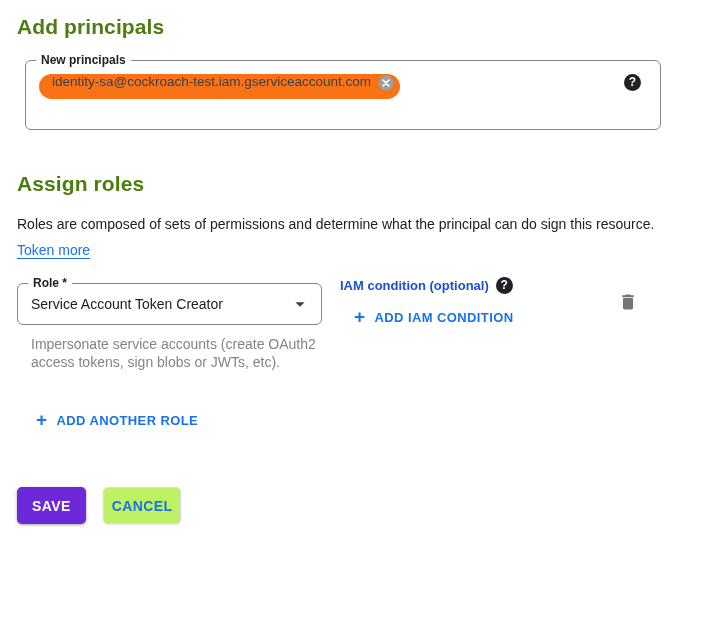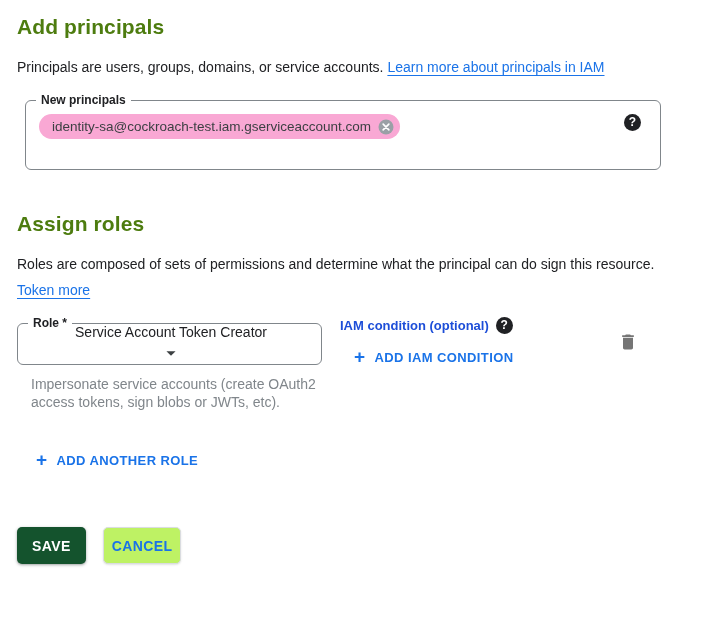--- a/index.html
+++ b/index.html
@@ -23,38 +23,38 @@
   .field-label {
     position: absolute; top: -9px; left: 10px;
     background: #fff; padding: 0 5px;
     font-size: 12px; font-weight: 700; color: #202124; line-height: 17px; white-space: nowrap;
   }
 
   .principals-field { margin-top: 20px; margin-left: 8px; width: 636px; height: 70px; }
   .principals-row { display: flex; justify-content: space-between; align-items: flex-start; padding: 13px 19px 0 13px; }
 
   .chip {
-    display: inline-flex; align-items: center;
-    background: #f9a8d4; border-radius: 13px; height: 25px;
+    display: inline-flex; align-items: flex-start;
+    background: #f97316; border-radius: 13px; height: 25px;
     padding: 0 5px 0 13px; max-width: 560px;
   }
   .chip-text { font-size: 13.5px; color: #3c4043; white-space: nowrap; }
   .chip-remove { display: inline-flex; margin-left: 6px; cursor: pointer; border: none; background: transparent; padding: 0; }
 
   .help-icon {
     display: inline-block; width: 17px; height: 17px; border-radius: 50%;
     background: #202124; color: #fff; font-size: 12px; font-weight: 700;
     line-height: 17px; text-align: center; cursor: pointer; flex: none;
     user-select: none;
   }
 
   .role-row { display: flex; align-items: flex-start; margin-top: 20px; width: 639px; }
   .role-col { width: 305px; flex: none; }
   .role-select { height: 42px; cursor: pointer; text-align: center; }
-  .select-row { display: flex; align-items: center; justify-content: space-between; height: 40px; padding: 0 10px 0 13px; flex-direction: column; }
+  .select-row { display: flex; align-items: center; justify-content: space-between; height: 40px; padding: 0 10px 0 13px; }
   .select-value { font-size: 14px; color: #202124; white-space: nowrap; }
   .helper { margin: 10px 0 0 14px; width: 292px; font-size: 14px; line-height: 18px; color: #80868b; }
 
   .condition-col { margin-left: 18px; margin-top: -6px; width: 230px; flex: none; }
   .cond-label-row { display: flex; align-items: center; gap: 7px; }
   .cond-label { font-size: 13px; font-weight: 700; color: #1d4ed8; white-space: nowrap; }
 
   .text-button {
     display: inline-flex; align-items: center; gap: 9px;
     background: transparent; border: none; cursor: pointer;
@@ -68,36 +68,35 @@
   .trash-col { margin-left: auto; margin-top: 9px; margin-right: 18px; }
   .icon-button { background: transparent; border: none; cursor: pointer; padding: 0; display: inline-flex; }
 
   .footer { display: flex; gap: 17px; margin-top: 56px; }
   .btn {
     font-family: "Liberation Sans", sans-serif;
     font-size: 14px; font-weight: 700; letter-spacing: .4px;
     border-radius: 5px; height: 37px; cursor: pointer;
   }
   .btn-primary {
-    background: #14532d; color: #fff; border: none; padding: 1px 15px;
+    background: #6d28d9; color: #fff; border: none; padding: 1px 15px;
     box-shadow: 0 1px 2px rgba(60,64,67,.3), 0 1px 3px 1px rgba(60,64,67,.15);
   }
   .btn-secondary {
     background: #bef264; color: #1a73e8; border: 1px solid #dadce0; padding: 0 8px;
     box-shadow: 0 1px 2px rgba(60,64,67,.15);
   }
 </style>
 </head>
 <body>
 
 <div class="container">
 
   <h1>Add principals</h1>
 
-  <p class="desc"><span>Principals are users, groups, domains, or service accounts. </span><a>Learn more about principals in IAM</a></p>
 
   <div class="outlined-field principals-field">
     <span class="field-label">New principals</span>
     <div class="principals-row">
       <span class="chip">
         <span class="chip-text">identity-sa@cockroach-test.iam.gserviceaccount.com</span>
         <button class="chip-remove">
           <svg width="18" height="18" viewBox="0 0 24 24">
             <circle cx="12" cy="12" r="10" fill="#9aa0a6"></circle>
             <path d="M8.2 8.2l7.6 7.6M15.8 8.2l-7.6 7.6" stroke="#fff" stroke-width="2.2" stroke-linecap="round"></path>

